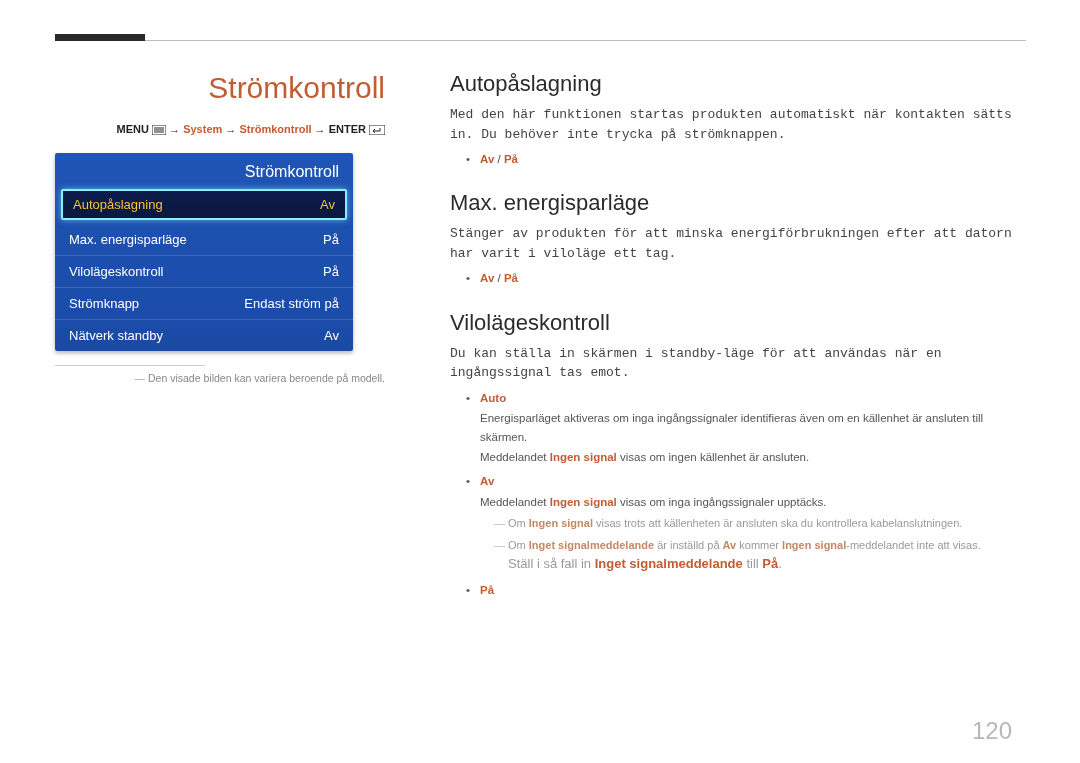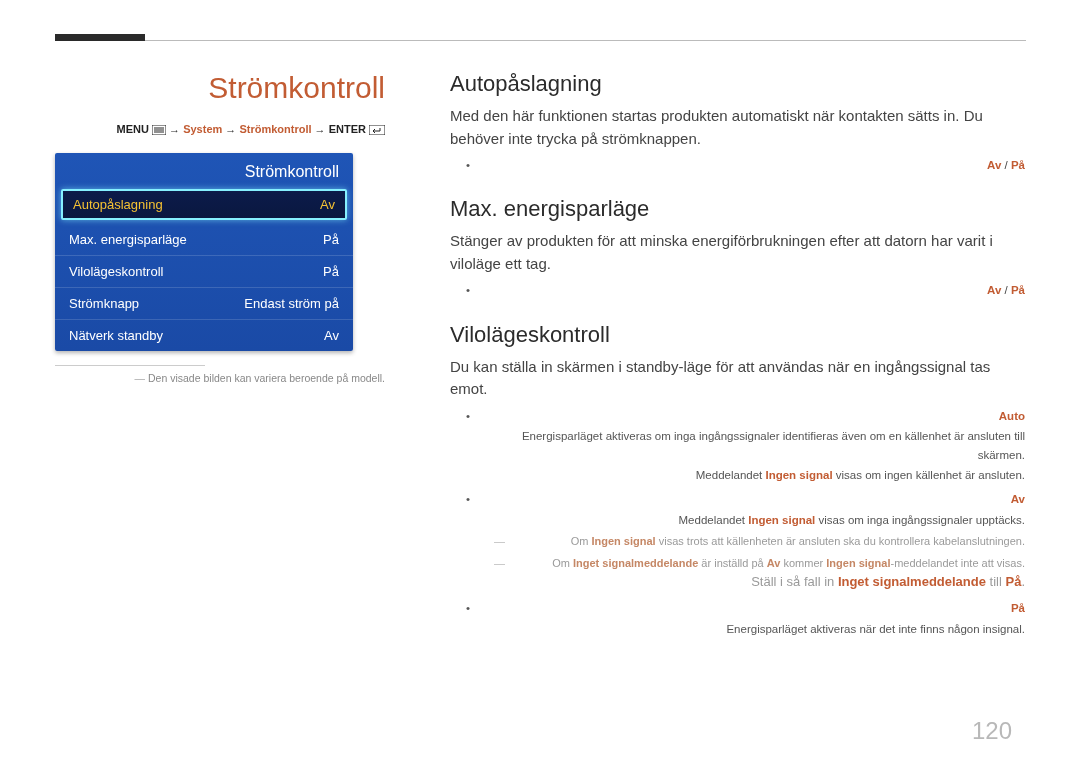--- a/index.html
+++ b/index.html
@@ -22,23 +22,23 @@
   .menu-row { display: flex; justify-content: space-between; align-items: center; padding: 8px 14px; color: #fff; font-size: 13px; }
   .menu-row.selected { background: linear-gradient(#0c1b4a, #0a1840); margin: 0 6px 4px 6px; border: 2px solid #86f0ff; border-radius: 2px; box-shadow: 0 0 6px rgba(134,240,255,0.6); padding: 6px 10px; }
   .menu-row.selected .m-label, .menu-row.selected .m-value { color: #f5c233; }
   .menu-panel .sep { border-top: 1px solid rgba(255,255,255,0.15); margin: 0 0; }
   .caption-line { border-top: 1px solid #ccc; width: 150px; margin-top: 14px; }
   .caption { font-size: 10.5px; color: #888; margin-top: 6px; }
   .caption::before { content: "― "; color: #aaa; letter-spacing: -2px; margin-right: 4px; }
 
   .section { margin-bottom: 22px; }
   .section h2 { font-size: 22px; color: #2b2b2b; font-weight: 400; margin-bottom: 8px; }
-  .section p.desc { font-size: 15px; color: #444; line-height: 1.5; margin-bottom: 6px; }
+  .section p.desc { font-size: 13px; color: #444; line-height: 1.5; margin-bottom: 6px; font-family: Liberation Mono, monospace; }
   .bullets { list-style: none; margin-left: 16px; }
-  .bullets > li { font-size: 11.5px; color: #444; line-height: 1.6; margin-bottom: 6px; position: relative; padding-left: 14px; text-align: right; }
+  .bullets > li { font-size: 11.5px; color: #444; line-height: 1.6; margin-bottom: 6px; position: relative; padding-left: 14px; }
   .bullets > li::before { content: "•"; position: absolute; left: 0; top: 0; color: #555; }
   .opt { color: #c25c33; font-weight: bold; }
   .sub { margin-left: 0; margin-top: 2px; font-size: 11.5px; color: #555; line-height: 1.6; }
   .note-line { font-size: 11px; color: #9a9a9a; line-height: 1.6; margin-top: 4px; margin-left: 14px; position: relative; padding-left: 14px; }
   .note-line::before { content: "―"; position: absolute; left: 0; color: #bbb; }
   .note-line .opt { color: #c58765; font-weight: bold; }
   .sub-indent { margin-left: 28px; font-size: 13px; color: #9a9a9a; line-height: 1.6; }
 
   .page-number { position: absolute; bottom: 18px; right: 68px; font-size: 24px; color: #b8b8b8; font-weight: 300; }
 </style>
@@ -132,21 +132,20 @@
           </li>
           <li>
             <span class="opt">Av</span>
             <div class="sub"><span>Meddelandet </span><span class="opt">Ingen signal</span><span> visas om inga ingångssignaler upptäcks.</span></div>
             <div class="note-line"><span>Om </span><span class="opt">Ingen signal</span><span> visas trots att källenheten är ansluten ska du kontrollera kabelanslutningen.</span></div>
             <div class="note-line"><span>Om </span><span class="opt">Inget signalmeddelande</span><span> är inställd på </span><span class="opt">Av</span><span> kommer </span><span class="opt">Ingen signal</span><span>-meddelandet inte att visas.</span></div>
             <div class="sub-indent"><span>Ställ i så fall in </span><span class="opt">Inget signalmeddelande</span><span> till </span><span class="opt">På</span><span>.</span></div>
           </li>
           <li>
             <span class="opt">På</span>
-            <div class="sub">Energisparläget aktiveras när det inte finns någon insignal.</div>
           </li>
         </ul>
       </div>
     </div>
   </div>
 
   <div class="page-number">120</div>
 </div>
 
 </body></html>

